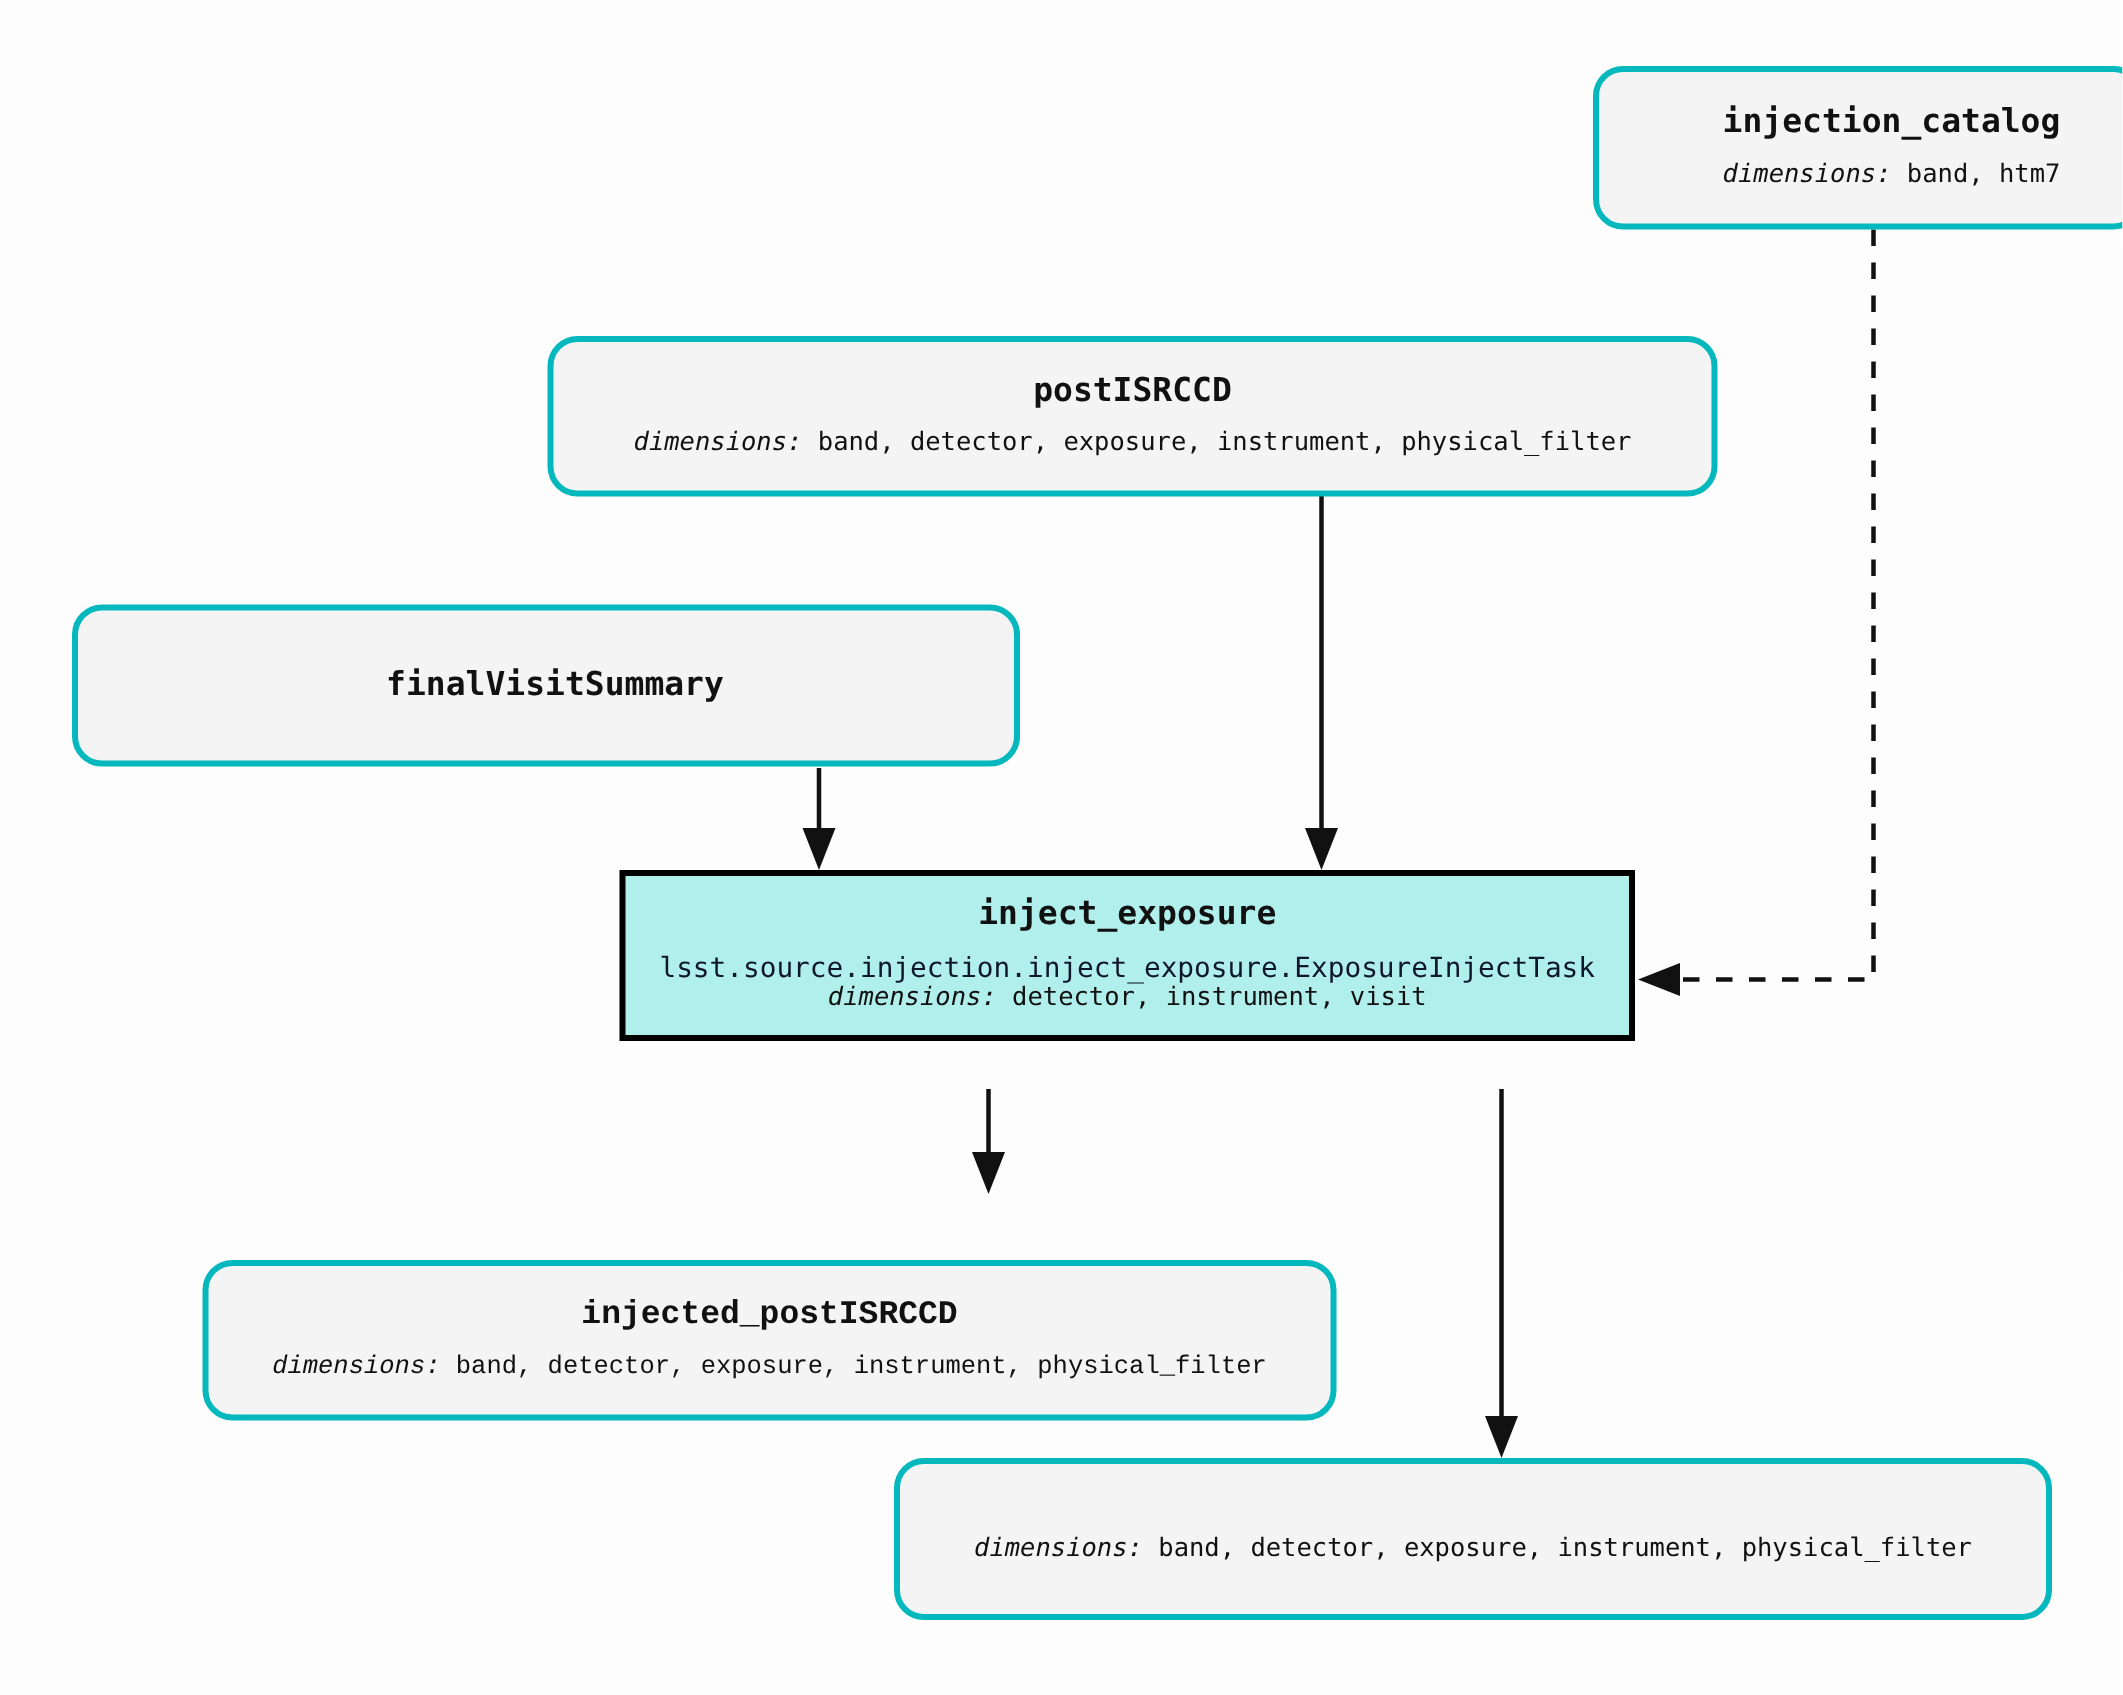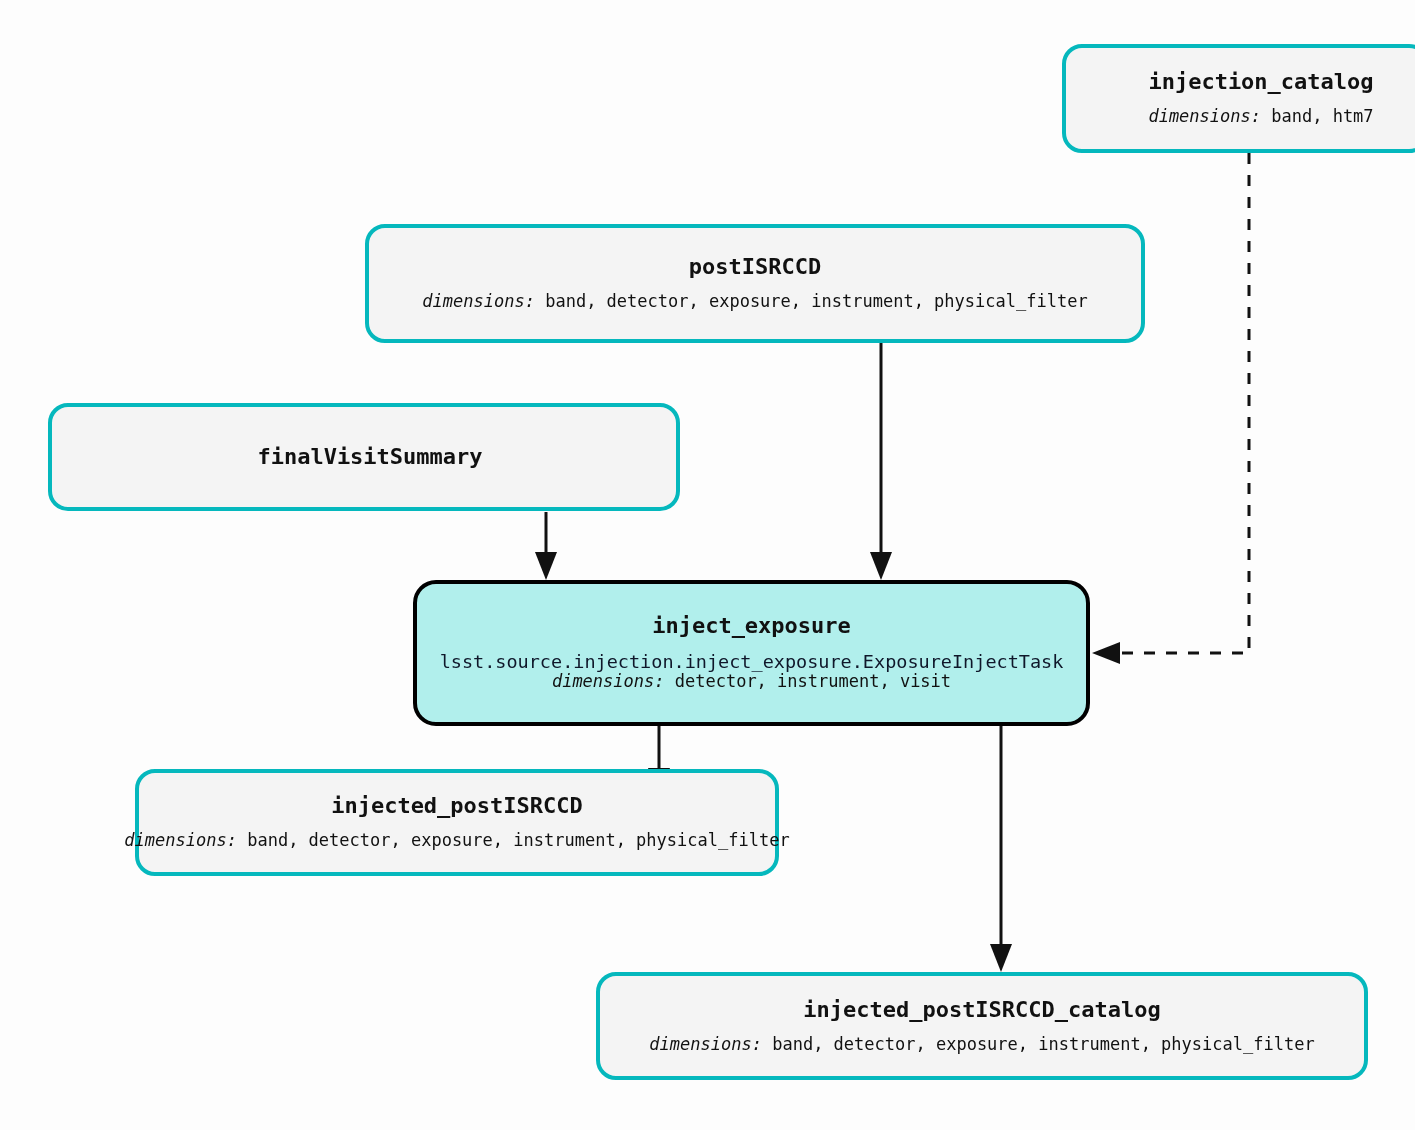--- a/index.html
+++ b/index.html
@@ -107,38 +107,37 @@
       <line x1="1001" y1="726" x2="1001" y2="955" stroke="#111111" stroke-width="3"></line>
       <polygon points="1001,972 990,944 1012,944" fill="#111111"></polygon>
     </g>
   </svg>
 
   <div class="node dataset" style="left:1062px; top:44px; width:367px; height:109px;padding-left:31px;">
     <div class="node-title">injection_catalog</div>
     <div class="node-dims"><span class="dims-label">dimensions:</span><span> band, htm7</span></div>
   </div>
 
-  <div class="node dataset" style="left:365px; top:224px; width:780px; height:119px;">
+  <div class="node dataset" style="left:365px; top:224px; width:780px; height:107px;">
     <div class="node-title">postISRCCD</div>
     <div class="node-dims"><span class="dims-label">dimensions:</span><span> band, detector, exposure, instrument, physical_filter</span></div>
   </div>
 
   <div class="node dataset" style="left:48px; top:403px; width:632px; height:108px;padding-left:12px;">
     <div class="node-title">finalVisitSummary</div>
   </div>
 
-  <div class="node task" style="left:413px; top:580px; width:677px; height:146px;border-radius:23px;">
+  <div class="node task" style="left:413px; top:580px; width:677px; height:114px;">
     <div class="node-title">inject_exposure</div>
     <div class="node-subtitle">lsst.source.injection.inject_exposure.ExposureInjectTask</div>
     <div class="node-dims"><span class="dims-label">dimensions:</span><span> detector, instrument, visit</span></div>
   </div>
 
-  <div class="node dataset" style="left:135px; top:769px; width:644px; height:107px;">
+  <div class="node dataset" style="left:135px; top:840px; width:756px; height:107px;font-family:Liberation Mono, monospace;">
     <div class="node-title">injected_postISRCCD</div>
     <div class="node-dims"><span class="dims-label">dimensions:</span><span> band, detector, exposure, instrument, physical_filter</span></div>
   </div>
 
   <div class="node dataset" style="left:596px; top:972px; width:772px; height:108px;">
-    <div class="node-title">injected_postISRCCD_catalog</div>
     <div class="node-dims"><span class="dims-label">dimensions:</span><span> band, detector, exposure, instrument, physical_filter</span></div>
   </div>
 
 </div>
 
 </body></html>

